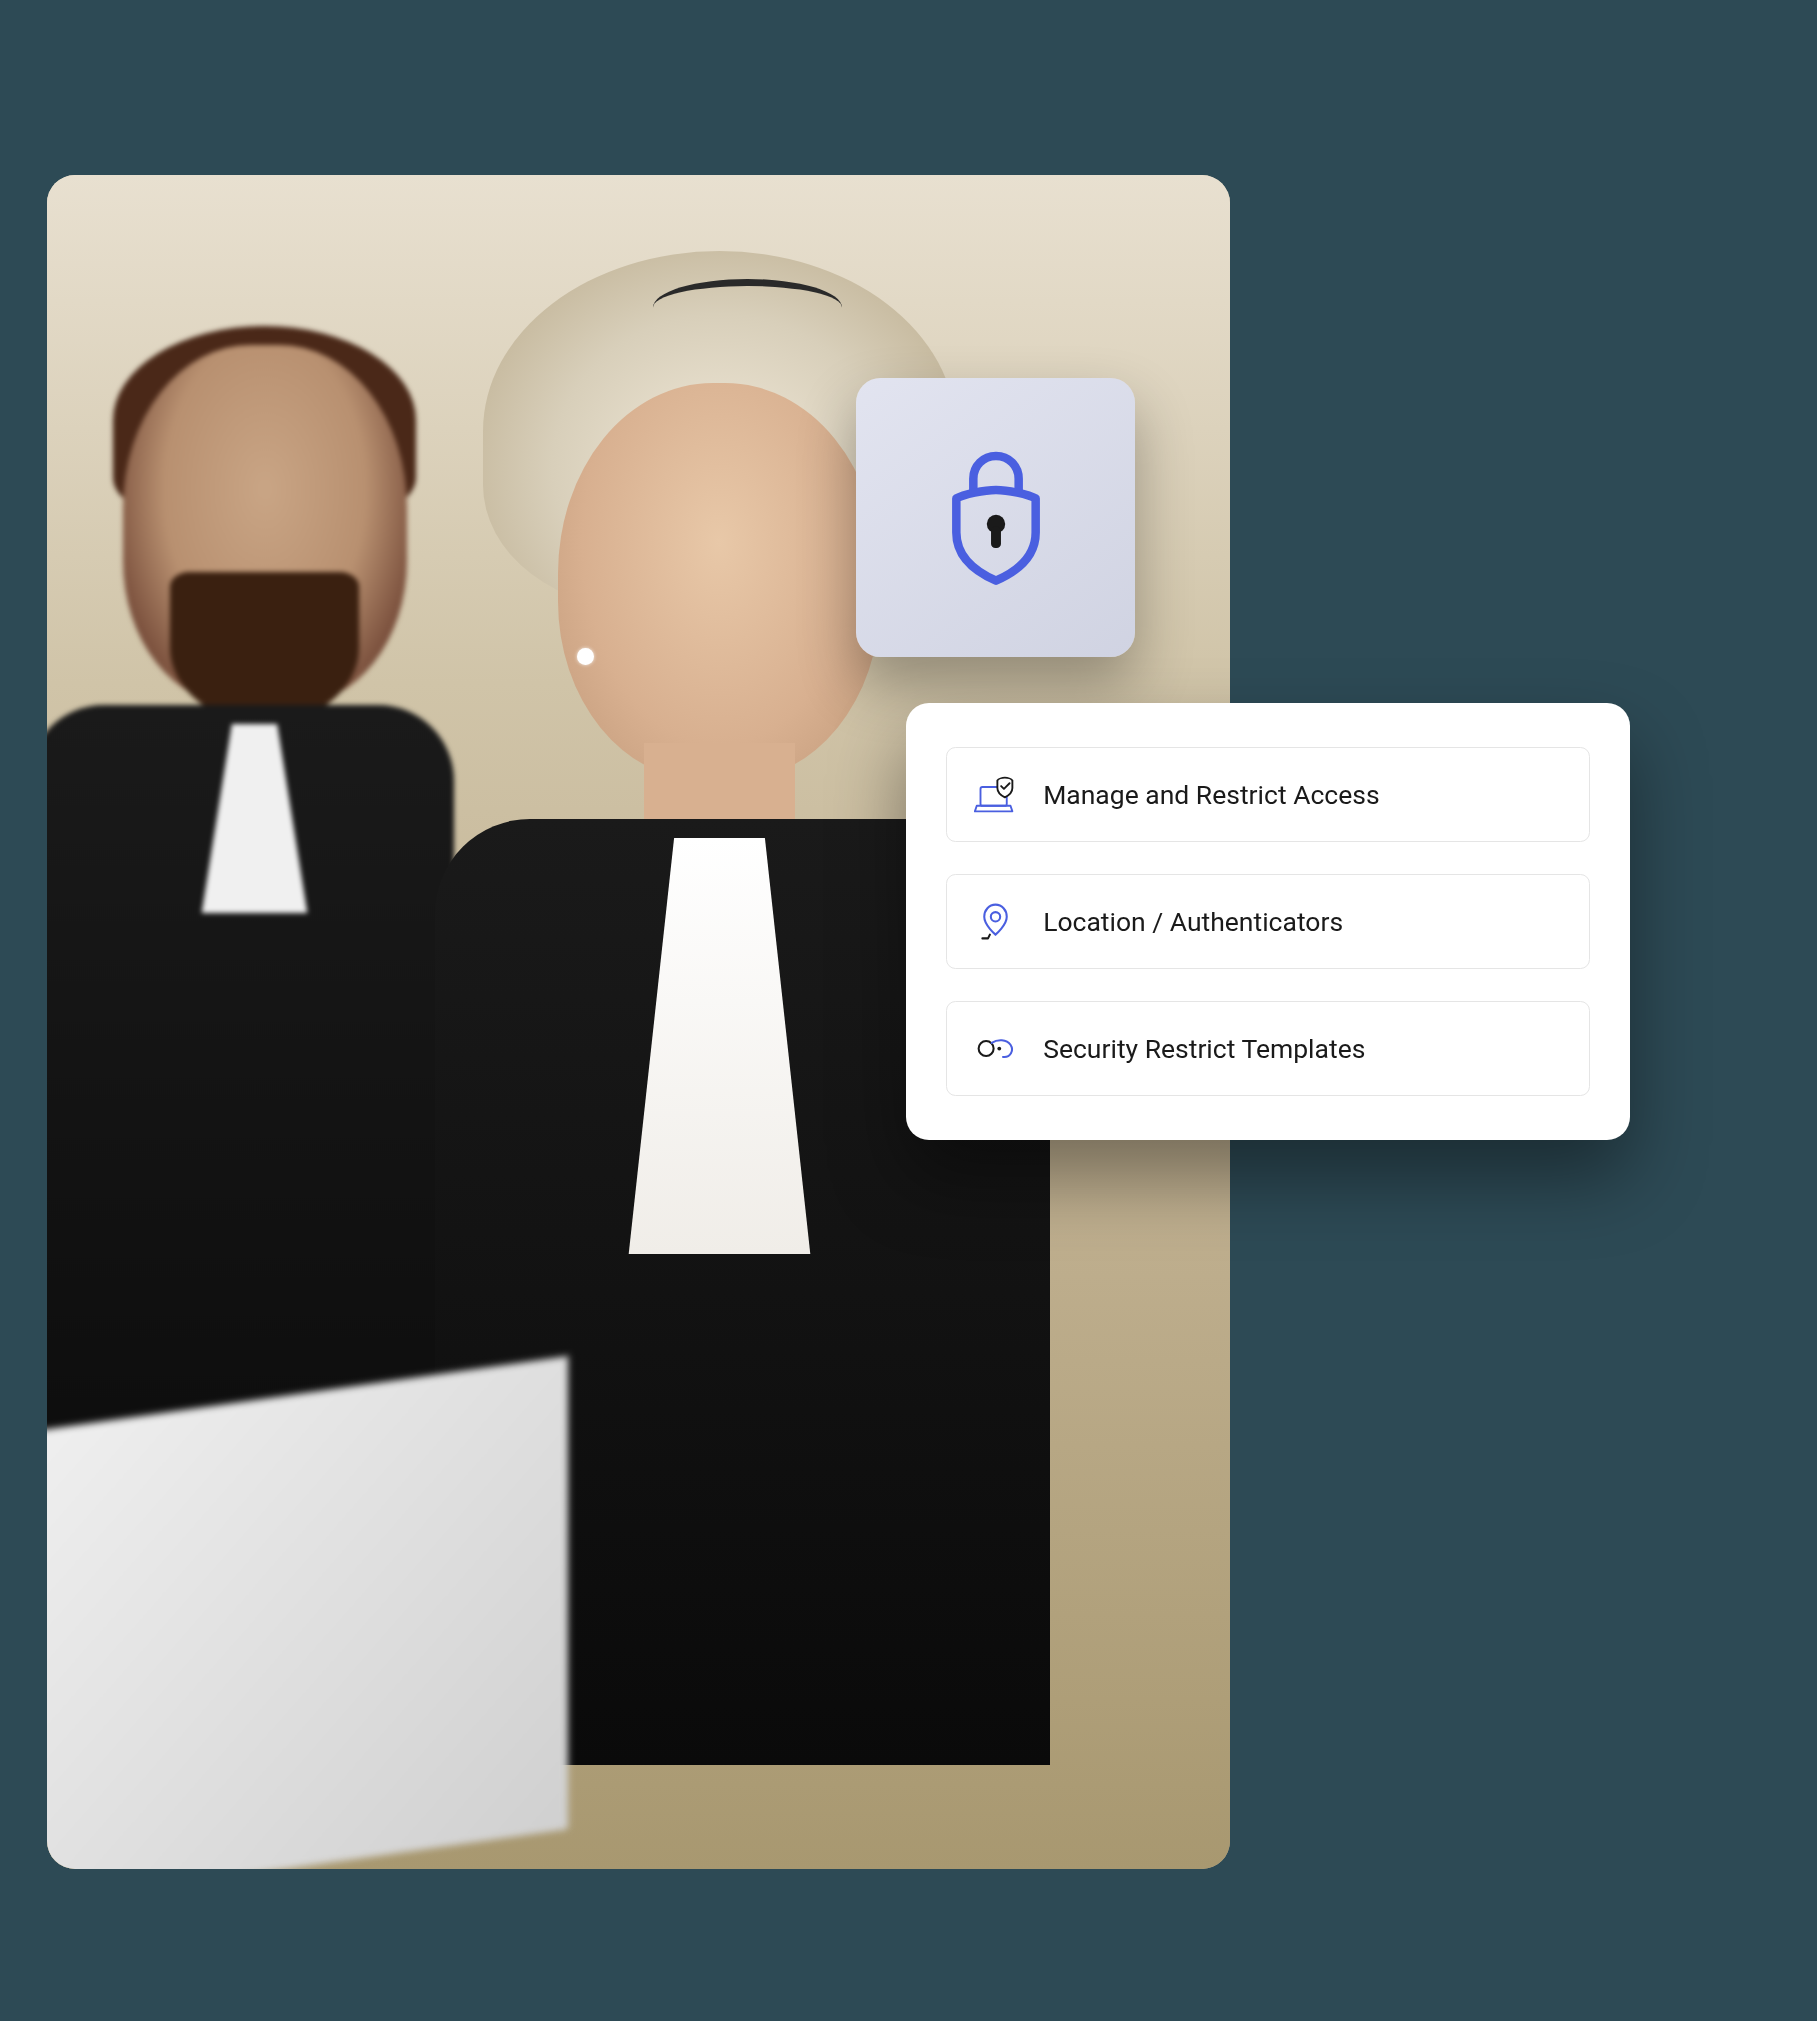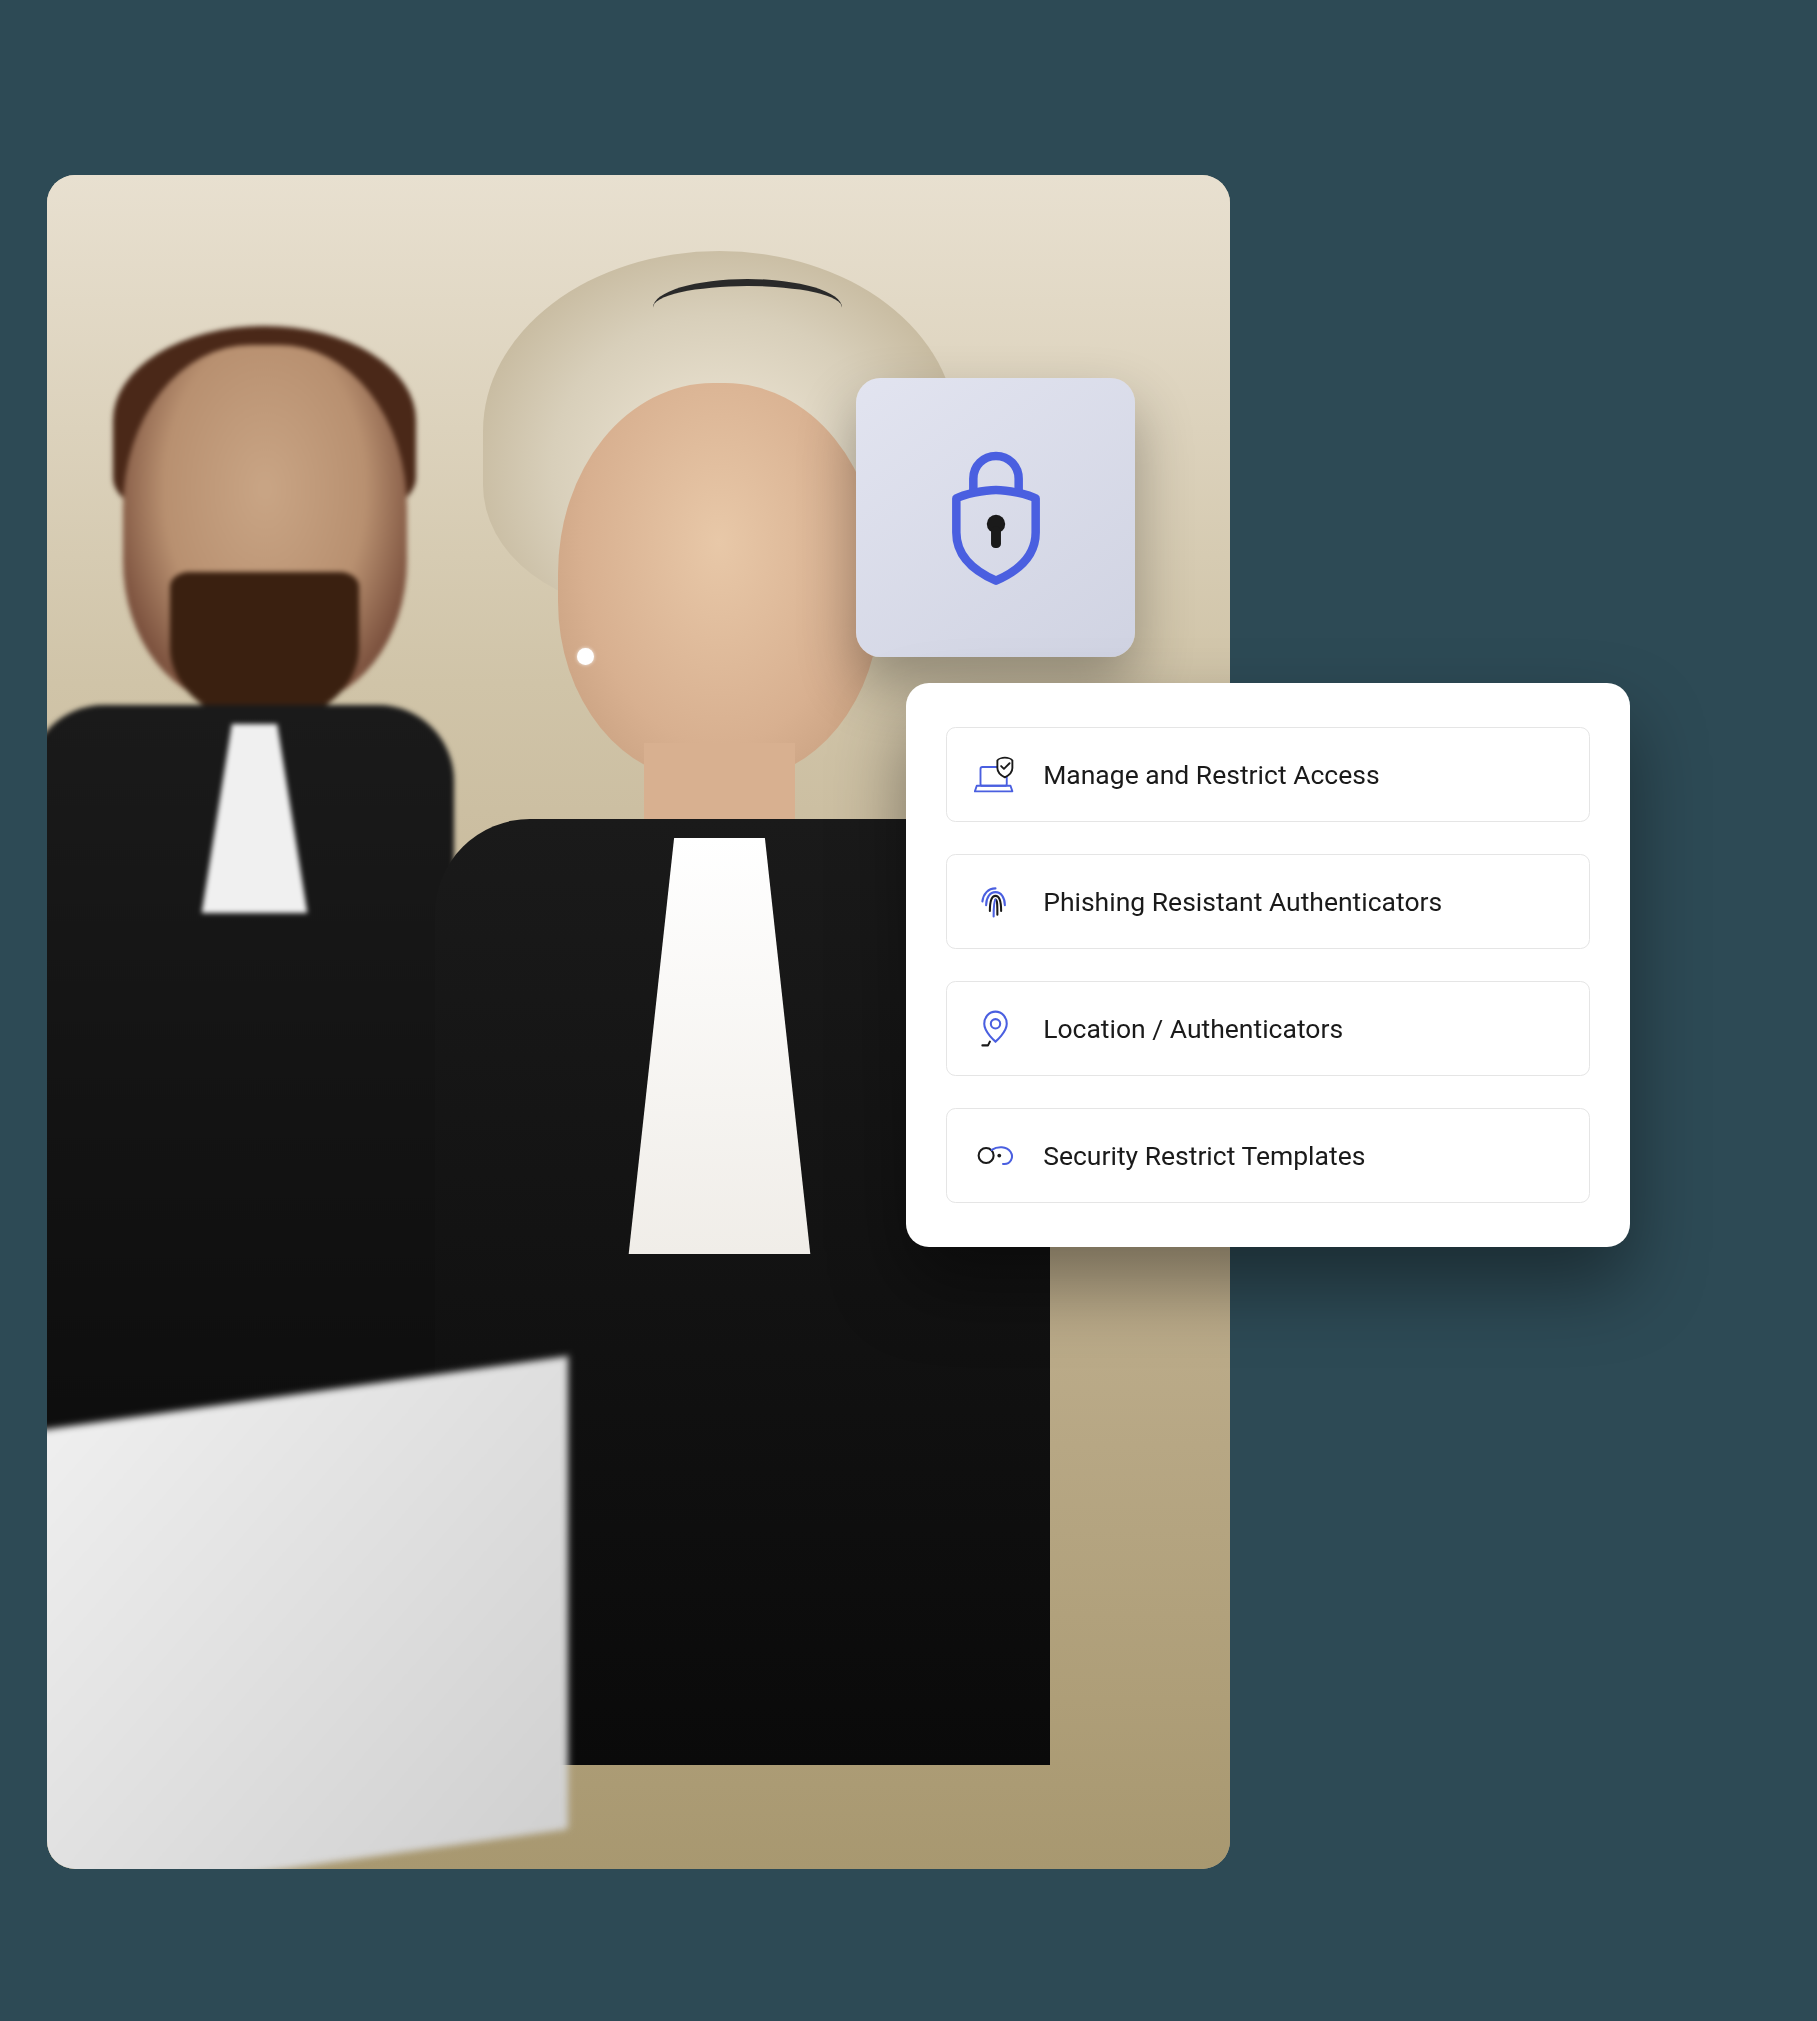--- a/index.html
+++ b/index.html
@@ -205,21 +205,21 @@
       justify-content: center;
     }
     
     .lock-icon svg {
       width: 142px;
       height: 153px;
     }
     
     .feature-panel {
       position: absolute;
-      top: 508px;
+      top: 528px;
       left: 859px;
       width: 724px;
       background: #ffffff;
       border-radius: 23px;
       box-shadow: 0 38px 76px rgba(0, 0, 0, 0.4);
       padding: 44px 40px;
     }
     
     .feature-item {
       display: flex;
@@ -305,32 +305,20 @@
         <svg viewBox="0 0 48 48" fill="none">
           <rect x="8" y="16" width="28" height="20" rx="2" stroke="#4a5fe0" stroke-width="2" fill="none"></rect>
           <path d="M 4 36 L 40 36 L 42 42 L 2 42 Z" stroke="#4a5fe0" stroke-width="2" fill="none" stroke-linejoin="round"></path>
           <path d="M 34 6 C 31 6 27 7.5 26 9 L 26 17 C 26 22 30 25 34 27 C 38 25 42 22 42 17 L 42 9 C 41 7.5 37 6 34 6 Z" stroke="#1a1a1a" stroke-width="2" fill="white"></path>
           <path d="M 30 15 L 33 18 L 39 12" stroke="#1a1a1a" stroke-width="2" fill="none" stroke-linecap="round" stroke-linejoin="round"></path>
         </svg>
       </span>
       <span class="feature-label">Manage and Restrict Access</span>
     </div>
 
-    <div class="feature-item">
-      <span class="feature-icon">
-        <svg viewBox="0 0 48 48" fill="none">
-          <path d="M 14 28 C 14 20 18 14 24 14 C 30 14 34 20 34 28" stroke="#4a5fe0" stroke-width="2.2" fill="none" stroke-linecap="round"></path>
-          <path d="M 18 34 C 18 24 20 18 24 18 C 28 18 30 24 30 34" stroke="#1a1a1a" stroke-width="2.2" fill="none" stroke-linecap="round"></path>
-          <path d="M 24 22 C 26 22 26 28 26 38" stroke="#1a1a1a" stroke-width="2.2" fill="none" stroke-linecap="round"></path>
-          <path d="M 22 40 C 22 32 22 24 24 22" stroke="#4a5fe0" stroke-width="2.2" fill="none" stroke-linecap="round"></path>
-          <path d="M 10 24 C 11 16 16 10 24 10" stroke="#4a5fe0" stroke-width="2.2" fill="none" stroke-linecap="round"></path>
-        </svg>
-      </span>
-      <span class="feature-label">Phishing Resistant Authenticators</span>
-    </div>
 
     <div class="feature-item">
       <span class="feature-icon">
         <svg viewBox="0 0 48 48" fill="none">
           <path d="M 24 6 C 17 6 12 12 12 19 C 12 28 24 38 24 38 C 24 38 36 28 36 19 C 36 12 31 6 24 6 Z" stroke="#4a5fe0" stroke-width="2.2" fill="none"></path>
           <circle cx="24" cy="19" r="5" stroke="#4a5fe0" stroke-width="2.2" fill="none"></circle>
           <path d="M 10 42 L 16 42 L 18 38" stroke="#1a1a1a" stroke-width="2.2" fill="none" stroke-linecap="round" stroke-linejoin="round"></path>
         </svg>
       </span>
       <span class="feature-label">Location / Authenticators</span>

